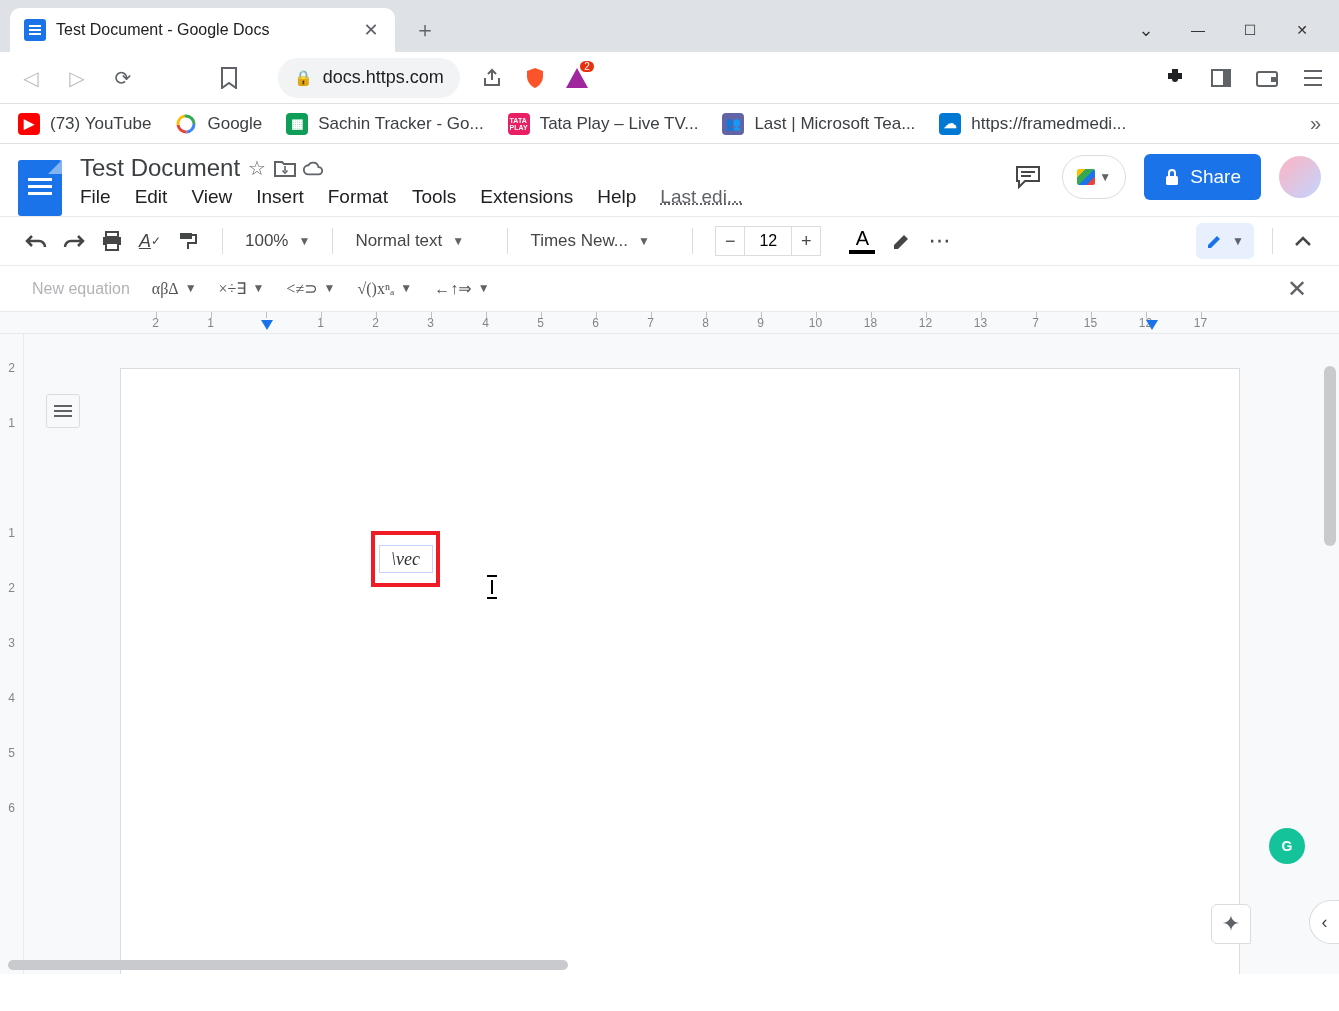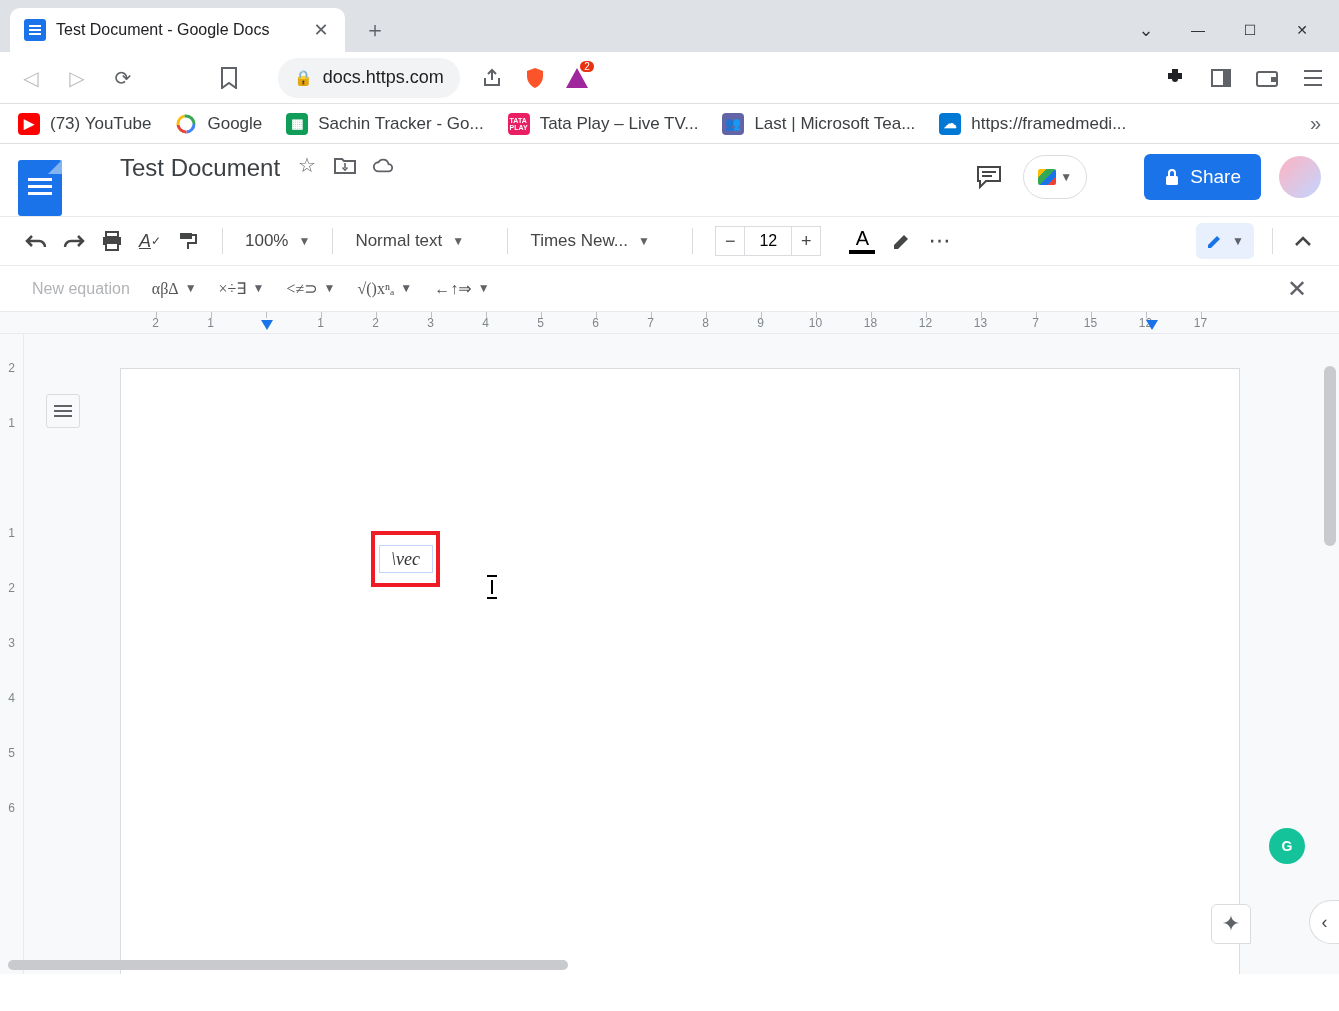--- a/index.html
+++ b/index.html
@@ -1,21 +1,21 @@
 <!DOCTYPE html>
 <html><head>
 <meta charset="utf-8">
 <style>
 * { box-sizing: border-box; margin: 0; padding: 0; }
 body { font-family: "Segoe UI", Arial, sans-serif; font-size: 14px; background: #fff; overflow: hidden; }
 
 
 .browser-chrome { background: #dee1e6; }
 .tab-strip { display: flex; align-items: center; height: 52px; padding: 8px 0 0 10px; }
-.tab { display: flex; align-items: center; background: #fff; border-radius: 10px 10px 0 0; height: 44px; padding: 0 14px; width: 335px; gap: 10px; }
+.tab { display: flex; align-items: center; background: #fff; border-radius: 10px 10px 0 0; height: 44px; padding: 0 14px; width: 385px; gap: 10px; }
 .tab-favicon { width: 22px; height: 22px; background: #1a73e8; border-radius: 3px; position: relative; display:flex; align-items:center; justify-content:center;}
 .tab-favicon::before { content:""; width:12px; height:2px; background:#fff; box-shadow: 0 4px 0 #fff, 0 -4px 0 #fff; }
 .tab-title { flex: 1; font-size: 16px; color: #202124; white-space:nowrap; overflow:hidden; text-overflow:ellipsis;}
 .tab-close { width: 20px; height: 20px; display:flex; align-items:center; justify-content:center; color:#5f6368; font-size:18px;}
 .new-tab-btn { width: 36px; height: 36px; display:flex; align-items:center; justify-content:center; margin-left: 12px; font-size: 22px; color:#5f6368;}
 .window-ctrls { margin-left: auto; display: flex; gap: 30px; padding-right: 26px; align-items: center; }
 .win-btn { width: 22px; height: 22px; display:flex; align-items:center; justify-content:center; color:#333;}
 .chev { font-size:18px; }
 
 
@@ -42,32 +42,32 @@
 .bm-icon.tm { background:#6264a7; border-radius:4px; }
 .bm-icon.od { background:#0078d4; border-radius:4px; }
 .bm-overflow { margin-left:auto; font-size:20px; color:#5f6368;}
 
 
 .docs-header { background:#fff; padding: 10px 18px 0 18px; display:flex; align-items:flex-start; gap:18px; }
 .docs-logo { width:44px; height:56px; background:#1a73e8; border-radius:3px; position:relative; margin-top:6px;}
 .docs-logo::before { content:""; position:absolute; left:10px; top:18px; width:24px; height:3px; background:#fff; box-shadow:0 7px 0 #fff, 0 14px 0 #fff;}
 .docs-logo::after { content:""; position:absolute; right:0; top:0; border-style:solid; border-width:0 0 14px 14px; border-color: transparent transparent #84b4f0 transparent;}
 .docs-title-block { flex:1; }
-.docs-title-row { display:flex; align-items:flex-start; gap:16px;margin-left:40px; }
+.docs-title-row { display:flex; align-items:center; gap:6px; }
 .doc-title { font-size:24px; color:#3c4043; }
 .title-ico { width:22px; height:22px; display:flex; align-items:center; justify-content:center; color:#5f6368; font-size:20px;}
 .docs-menu-row { display:flex; align-items:center; gap:24px; margin-top:4px; font-size:19px; color:#202124;}
 .menu-item { cursor:pointer; }
 .last-edit { color:#5f6368; text-decoration: underline dotted; }
 
 .docs-right { display:flex; align-items:center; gap:18px; }
 .header-ico { width:32px; height:32px; display:flex; align-items:center; justify-content:center; color:#5f6368; font-size:24px;}
 .meet-btn { width:64px; height:44px; border:1px solid #dadce0; border-radius:22px; display:flex; align-items:center; justify-content:center; gap:4px;}
 .meet-sq { width:18px; height:16px; background:linear-gradient(135deg,#fbbc04 25%,#34a853 25% 50%,#1a73e8 50% 75%,#ea4335 75%); border-radius:2px; }
-.share-btn { background:#1a73e8; color:#fff; border-radius:6px; height:46px; padding:12px 20px; display:flex; align-items:center; gap:10px; font-size:19px; font-weight:500;margin-left:39px;}
+.share-btn { background:#1a73e8; color:#fff; border-radius:6px; height:46px; padding:12px 20px; display:flex; align-items:center; gap:10px; font-size:19px; font-weight:500;}
 .avatar { width:42px; height:42px; border-radius:50%; background:linear-gradient(135deg,#ffb3c1,#c1d5ff); }
 
 
 .main-toolbar { border-top:1px solid #e8eaed; border-bottom:1px solid #e8eaed; height:50px; display:flex; align-items:center; padding:0 24px; gap:14px; }
 .tb-ico { width:24px; height:24px; display:flex; align-items:center; justify-content:center; color:#444746; font-size:20px; cursor:pointer;}
 .tb-sep { width:1px; height:26px; background:#dadce0; margin:0 8px;}
 .tb-text { font-size:17px; color:#444746; display:flex; align-items:center; gap:10px; cursor:pointer;}
 .tb-caret { font-size:12px; color:#5f6368;}
 .font-size-ctrl { display:flex; align-items:center; }
 .fs-btn { width:30px; height:30px; border:1px solid #dadce0; display:flex; align-items:center; justify-content:center; font-size:18px; color:#444746; cursor:pointer;}
@@ -238,20 +238,31 @@
           <svg width="22" height="18" viewBox="0 0 22 18">
             <path d="M1 3h7l2 2h11v12H1z" fill="none" stroke="#5f6368" stroke-width="2"></path>
             <path d="M11 7v5M8.5 11.5L11 14l2.5-2.5" fill="none" stroke="#5f6368" stroke-width="1.6"></path>
           </svg>
         </div>
       <div class="title-ico">
           <svg width="24" height="18" viewBox="0 0 24 18">
             <path d="M7 16a5 5 0 0 1 0-10 6 6 0 0 1 11 2 4 4 0 0 1 0 8z" fill="none" stroke="#5f6368" stroke-width="2"></path>
           </svg>
         </div>
+    </div>
+    <div class="docs-menu-row">
+      <span class="menu-item">File</span>
+      <span class="menu-item">Edit</span>
+      <span class="menu-item">View</span>
+      <span class="menu-item">Insert</span>
+      <span class="menu-item">Format</span>
+      <span class="menu-item">Tools</span>
+      <span class="menu-item">Extensions</span>
+      <span class="menu-item">Help</span>
+      <span class="last-edit">Last edi...</span>
     </div>
   </div>
   <div class="docs-right">
     <div class="header-ico">
         <svg width="26" height="24" viewBox="0 0 26 24">
           <path d="M2 2h22v14H10l-6 6V16H2z" fill="none" stroke="#444746" stroke-width="2"></path>
           <path d="M6 7h14M6 11h10" stroke="#444746" stroke-width="2"></path>
         </svg>
       </div>
     <div class="meet-btn">

